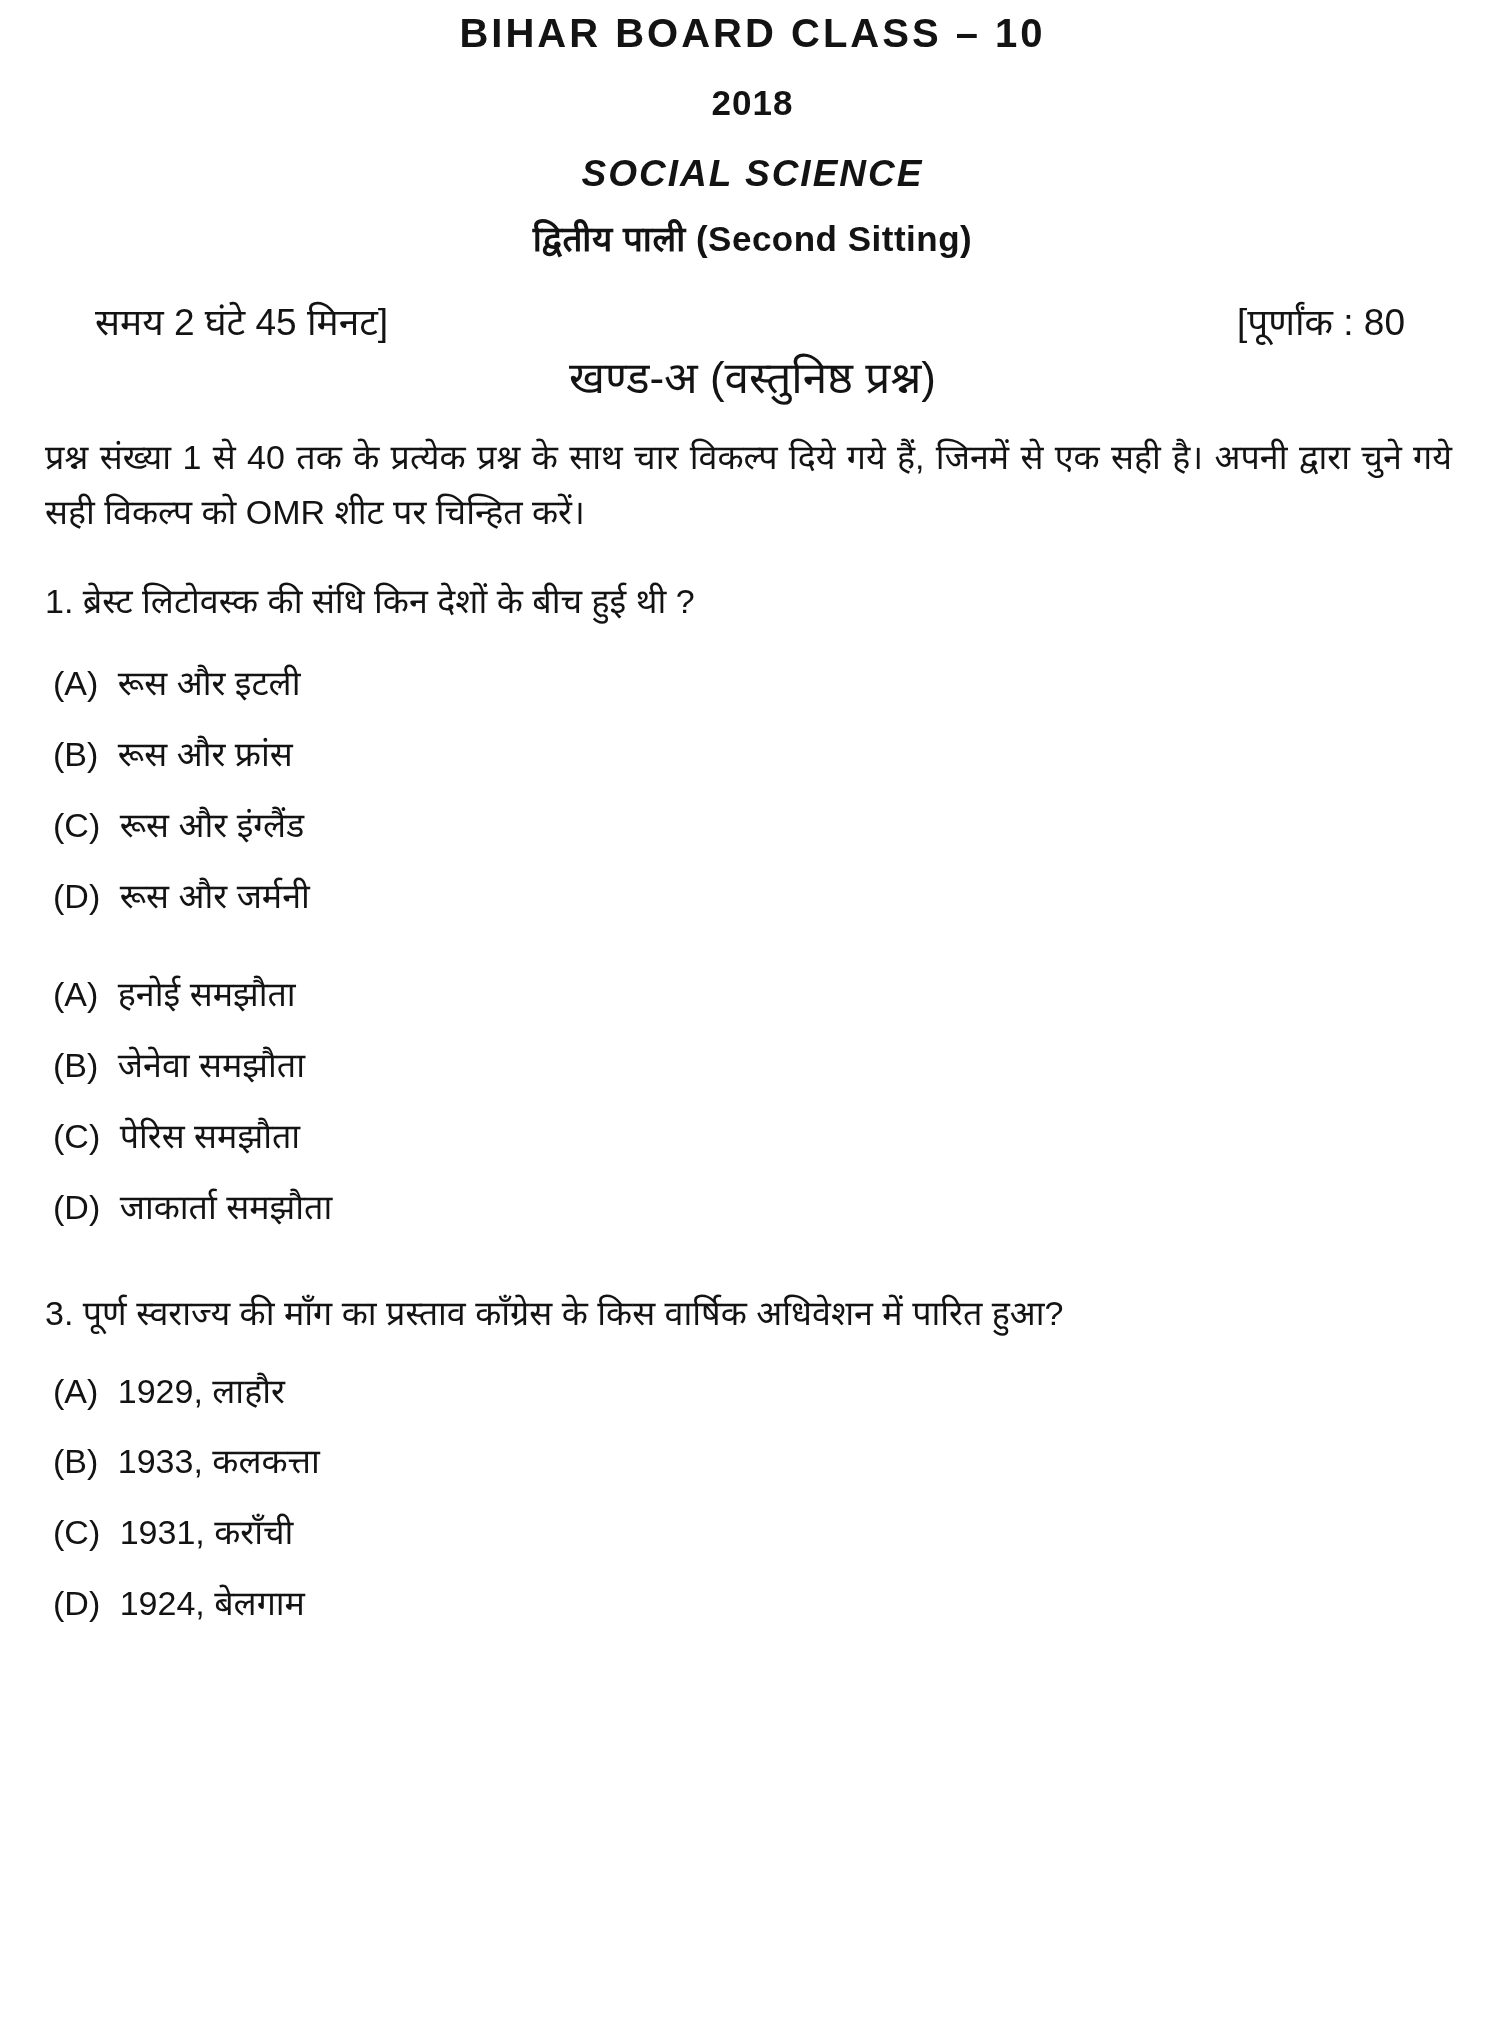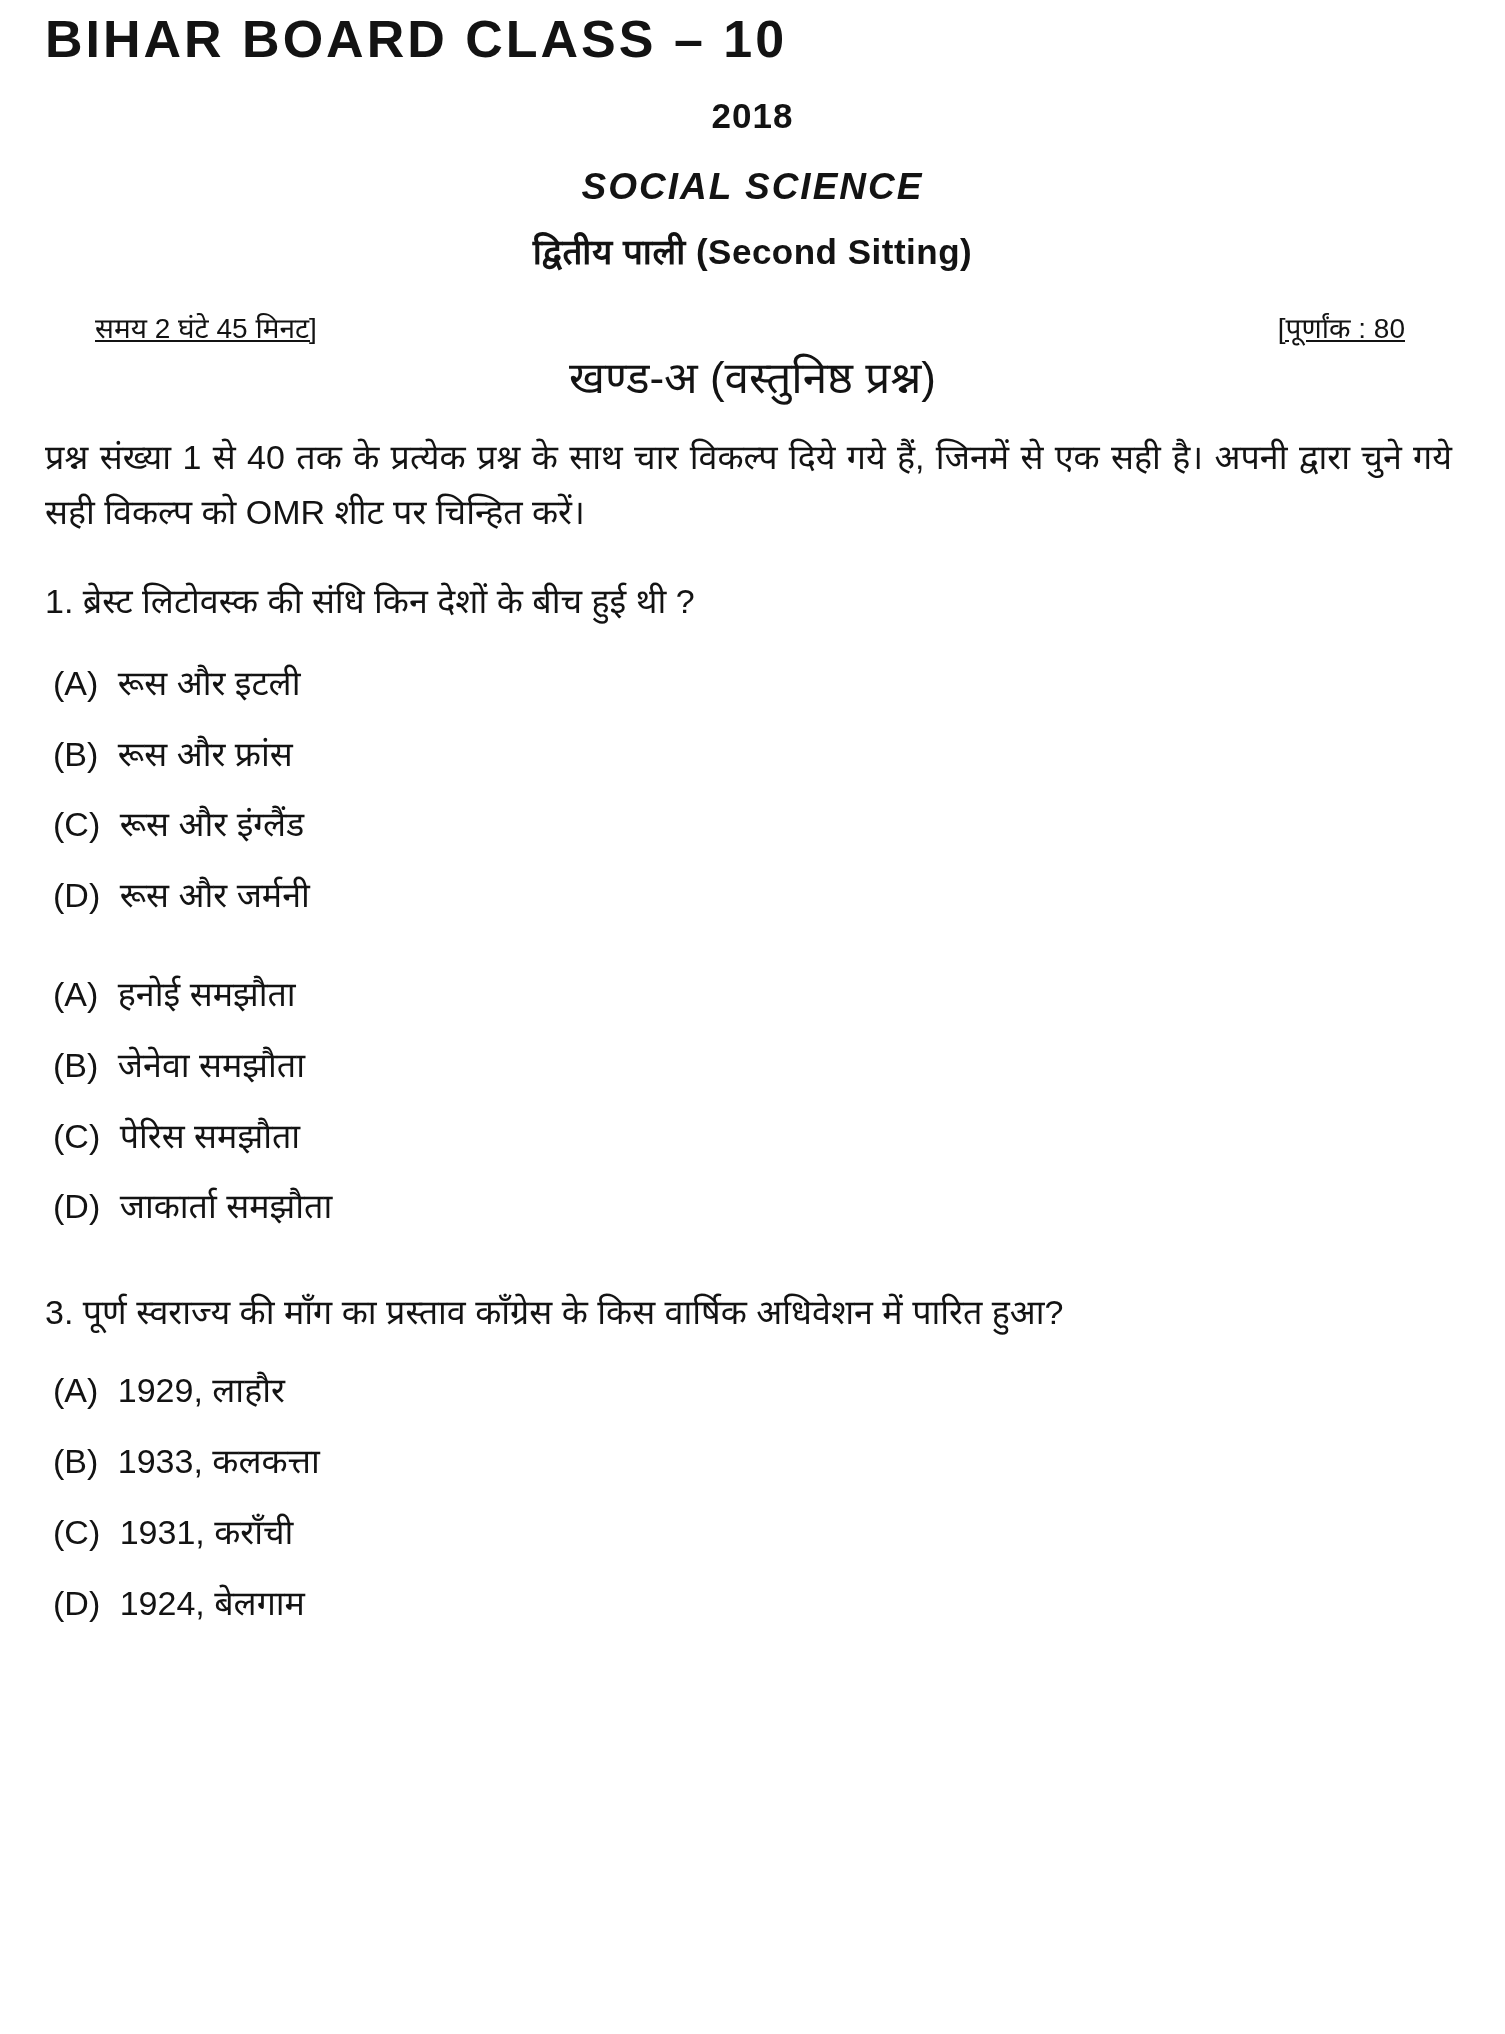--- a/index.html
+++ b/index.html
@@ -20,22 +20,23 @@
   .page {
     position: relative;
     width: 1505px;
     height: 2034px;
     box-sizing: border-box;
     padding: 0 45px 0 45px;
   }
 
   
   .doc-title {
-    font-weight: bold;
-    font-size: 52px;
+    text-align: center;
+    font-weight: bold;
+    font-size: 40px;
     letter-spacing: 3px;
     line-height: 1.05;
     margin: 8px 0 0 0;
     padding-top: 4px;
   }
   .doc-year {
     text-align: center;
     font-weight: bold;
     font-size: 35px;
     letter-spacing: 1px;
@@ -55,24 +56,23 @@
     font-size: 35px;
     letter-spacing: 0.5px;
     margin-top: 19px;
   }
 
   
   .meta-row {
     display: flex;
     justify-content: space-between;
     align-items: flex-end;
-    font-size: 28px;
+    font-size: 37px;
     margin-top: 34px;
     padding: 0 55px 0 50px;
-    text-decoration: underline;
   }
   .meta-left, .meta-right {
     white-space: nowrap;
   }
 
   
   .section-heading {
     text-align: center;
     font-size: 44px;
   }

